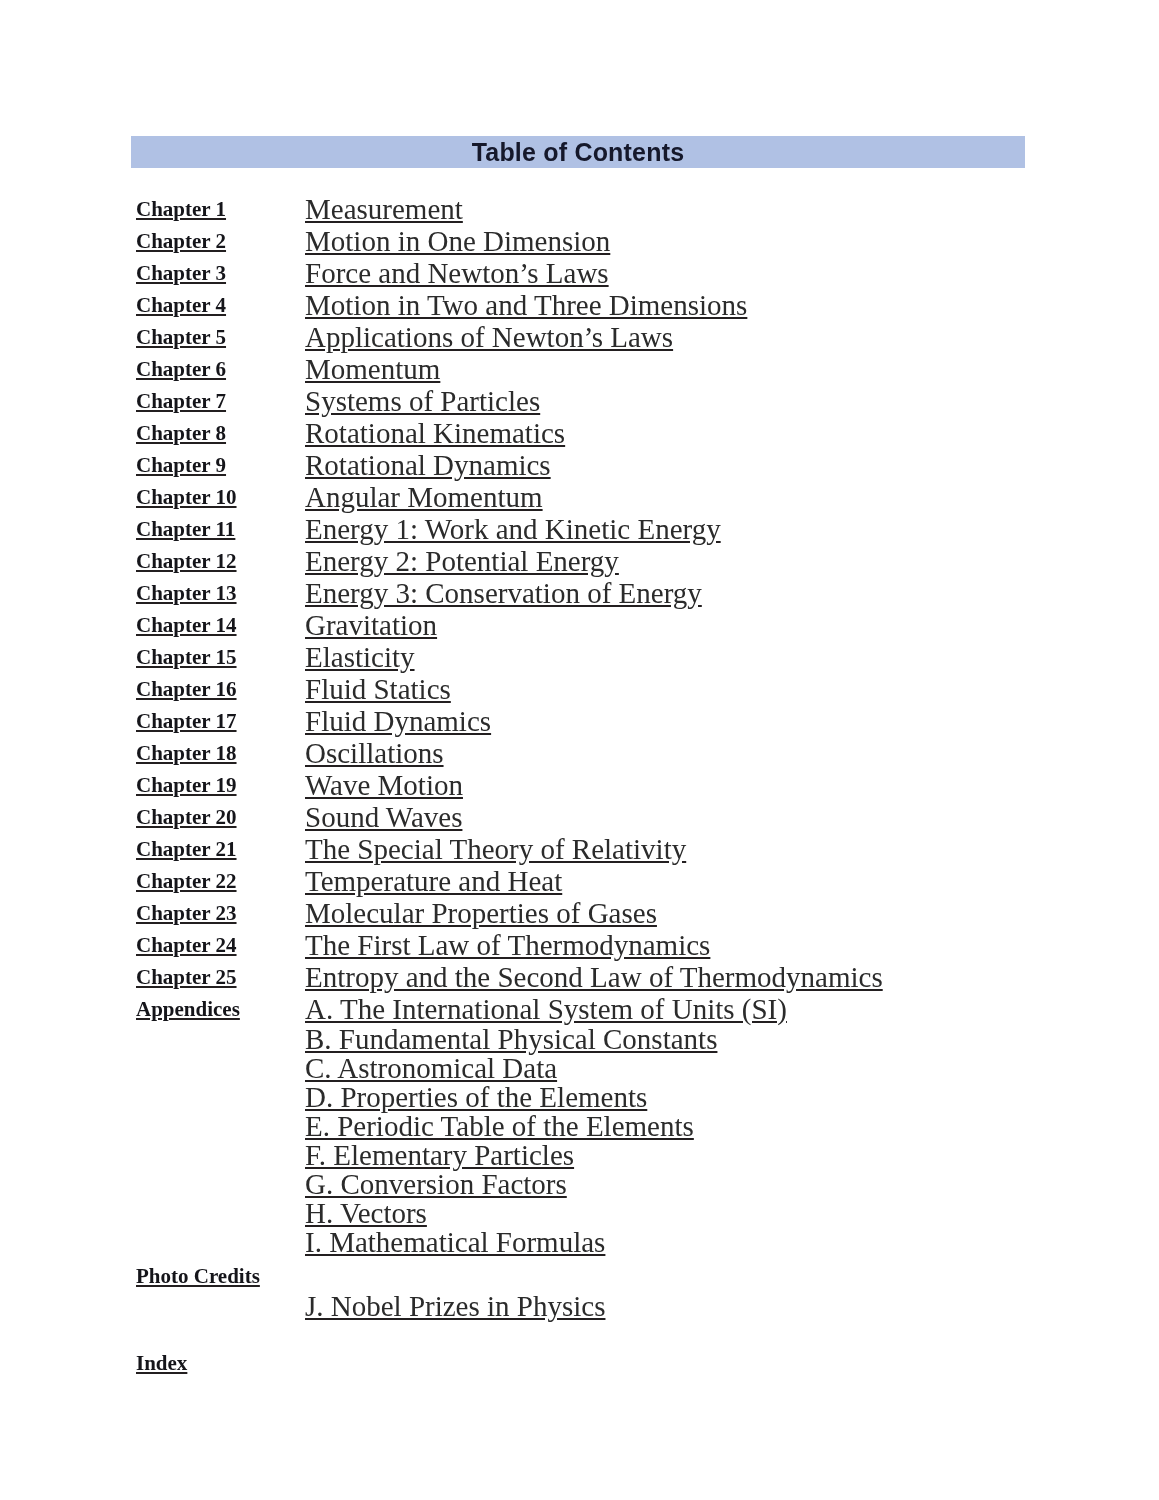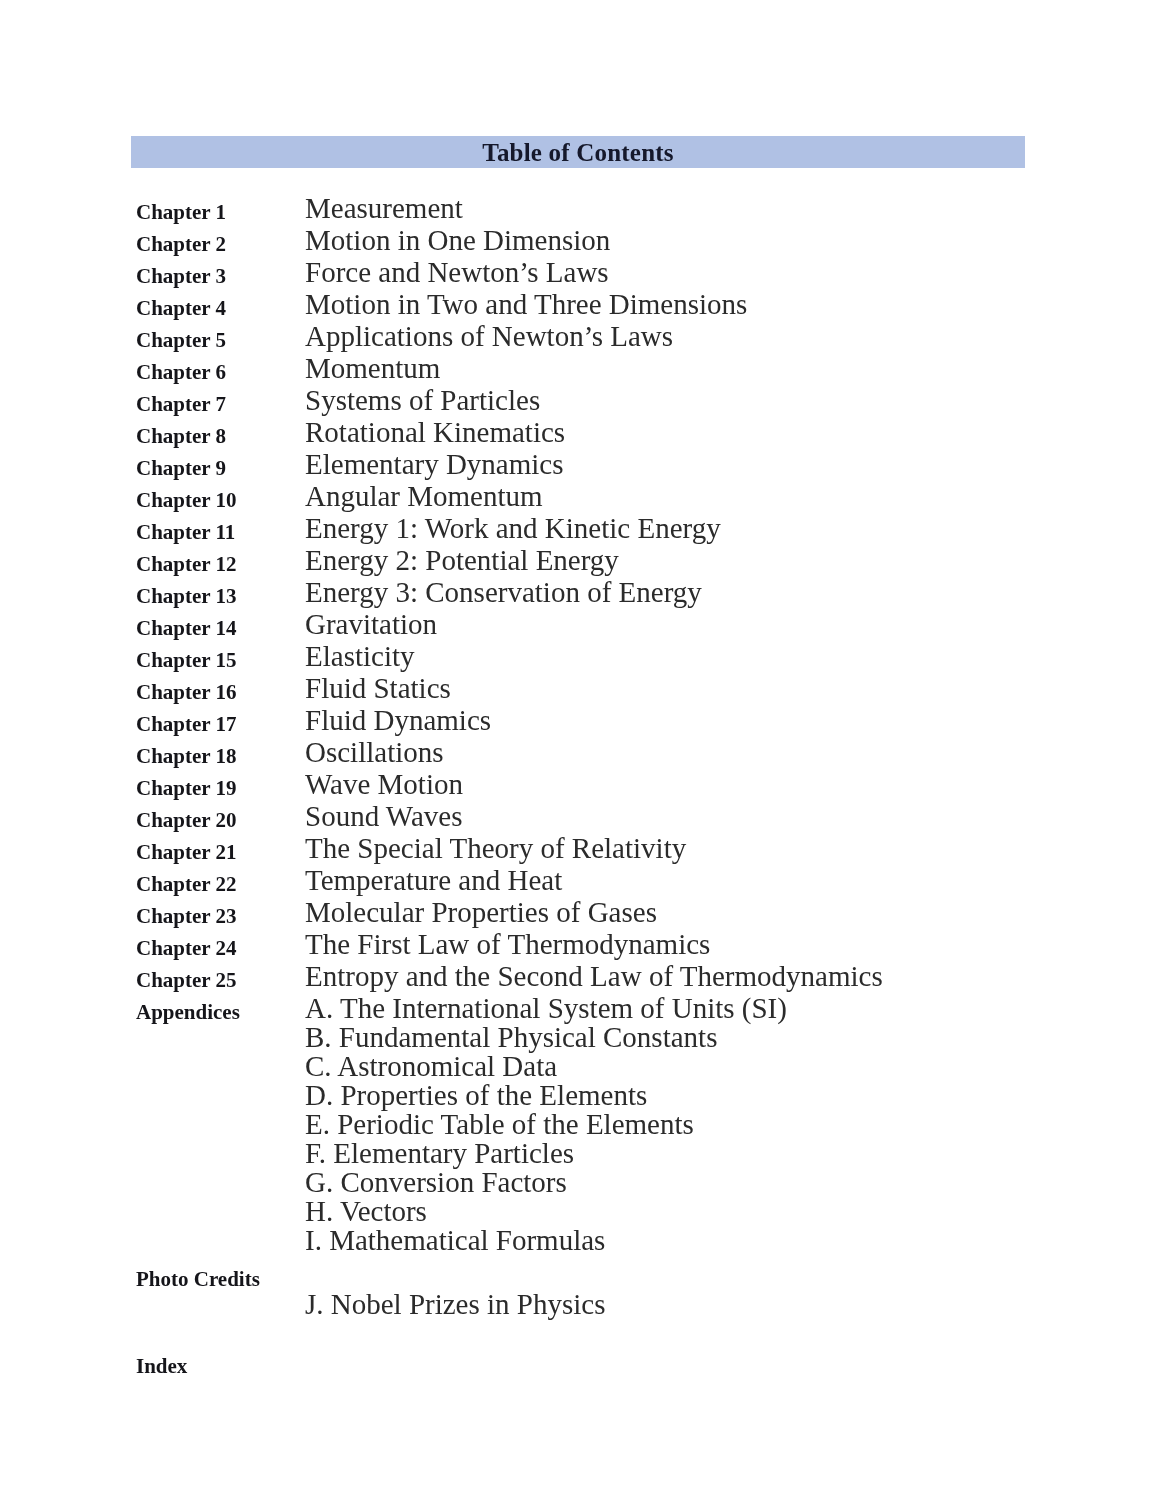--- a/index.html
+++ b/index.html
@@ -30,41 +30,42 @@
     left: 131px;
     top: 136px;
     width: 894px;
     height: 32px;
     background: #b0c1e4;
     display: flex;
     align-items: center;
     justify-content: center;
   }
   .toc-header-title {
-    font-family: Liberation Serif, serif;
+    font-family: Liberation Sans, sans-serif;
     font-weight: bold;
     font-size: 25px;
     letter-spacing: 0.2px;
     color: #15182b;
     line-height: 1;
     white-space: nowrap;
   }
 
   
   .toc-body {
     position: absolute;
     left: 136px;
     top: 193px;
     width: 960px;
   }
 
   .toc-row {
     display: flex;
-    align-items: flex-end;
+    align-items: center;
     height: 32px;
+    text-decoration: underline;
   }
   .toc-row.sub {
     height: 29px;
   }
 
   .toc-label {
     flex: 0 0 169px;
     width: 169px;
     font-family: "Liberation Serif", "DejaVu Serif", serif;
     font-weight: bold;
@@ -132,21 +133,21 @@
       <div class="toc-row">
         <div class="toc-label">Chapter 7</div>
         <div class="toc-title">Systems of Particles</div>
       </div>
       <div class="toc-row">
         <div class="toc-label">Chapter 8</div>
         <div class="toc-title">Rotational Kinematics</div>
       </div>
       <div class="toc-row">
         <div class="toc-label">Chapter 9</div>
-        <div class="toc-title">Elementary Dynamics</div>
+        <div class="toc-title">Rotational Dynamics</div>
       </div>
       <div class="toc-row">
         <div class="toc-label">Chapter 10</div>
         <div class="toc-title">Angular Momentum</div>
       </div>
       <div class="toc-row">
         <div class="toc-label">Chapter 11</div>
         <div class="toc-title">Energy 1: Work and Kinetic Energy</div>
       </div>
       <div class="toc-row">

